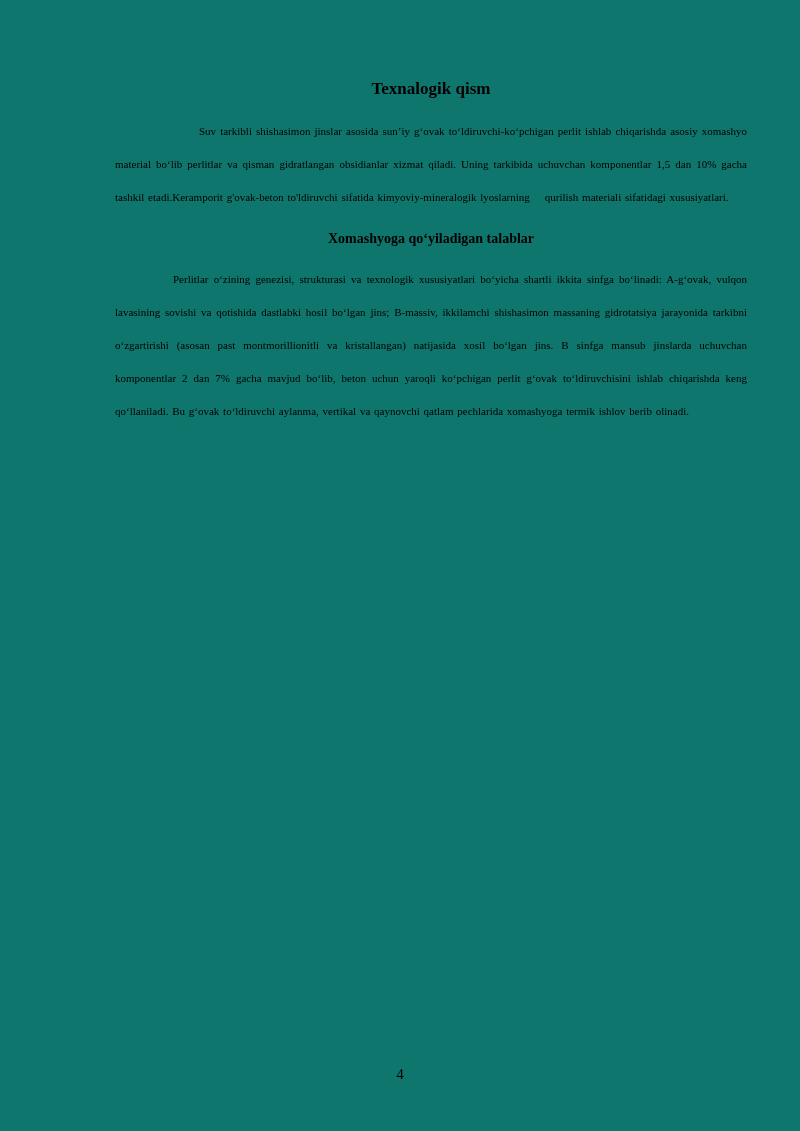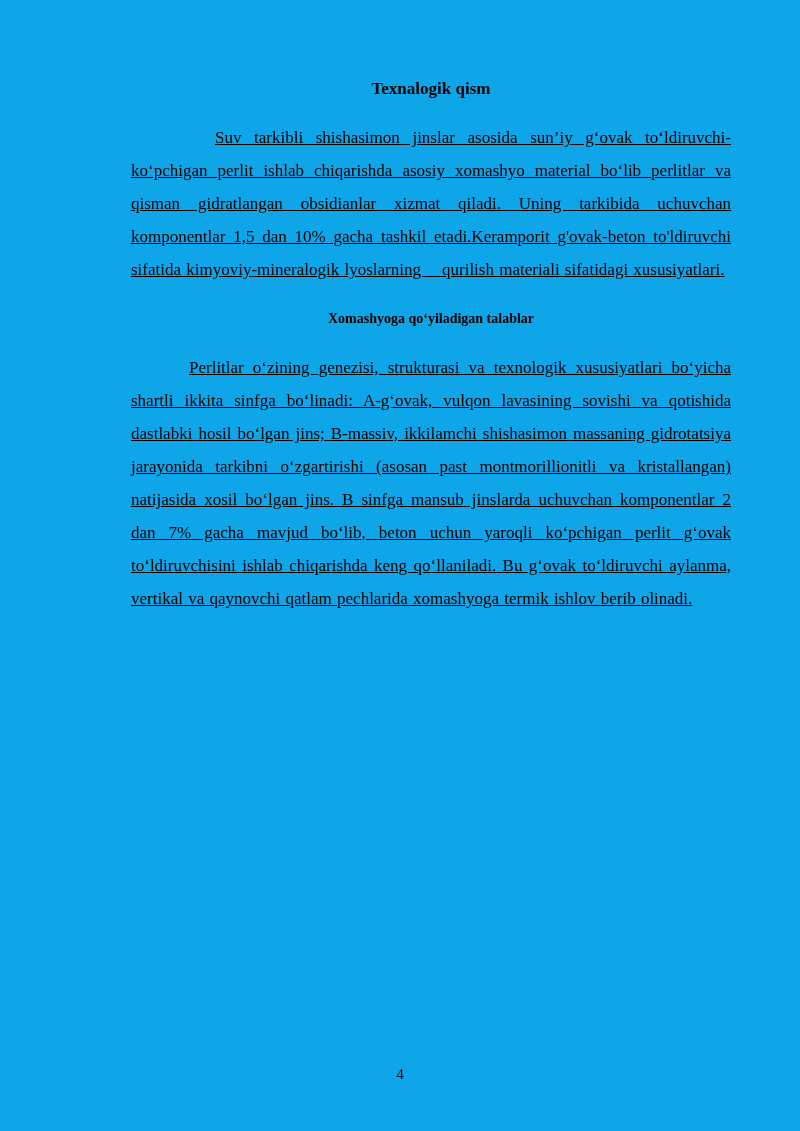--- a/index.html
+++ b/index.html
@@ -12,42 +12,41 @@
       height: 1131px;
       font-family: "Liberation Serif", serif;
       color: #000000;
       position: relative;
       overflow: hidden;
     }
     .page {
       position: relative;
       width: 800px;
       height: 1131px;
-      background: #0ea5e9;
+      background: #0f766e;
     }
     .content {
       position: absolute;
       left: 115px;
       top: 72px;
       width: 632px;
     }
     .doc-title {
       margin: 0 0 10px 0;
       font-size: 17px;
       line-height: 33px;
       font-weight: bold;
       text-align: center;
     }
     .para {
-      margin: 16px;
-      font-size: 17px;
+      margin: 0;
+      font-size: 11px;
       line-height: 33px;
       text-align: justify;
       word-spacing: 1px;
-      text-decoration: underline;
     }
     .para-1 {
       text-indent: 84px;
     }
     .para-2 {
       text-indent: 58px;
     }
     .doc-subtitle {
       margin: 8px 0 8px 0;
       font-size: 14px;

